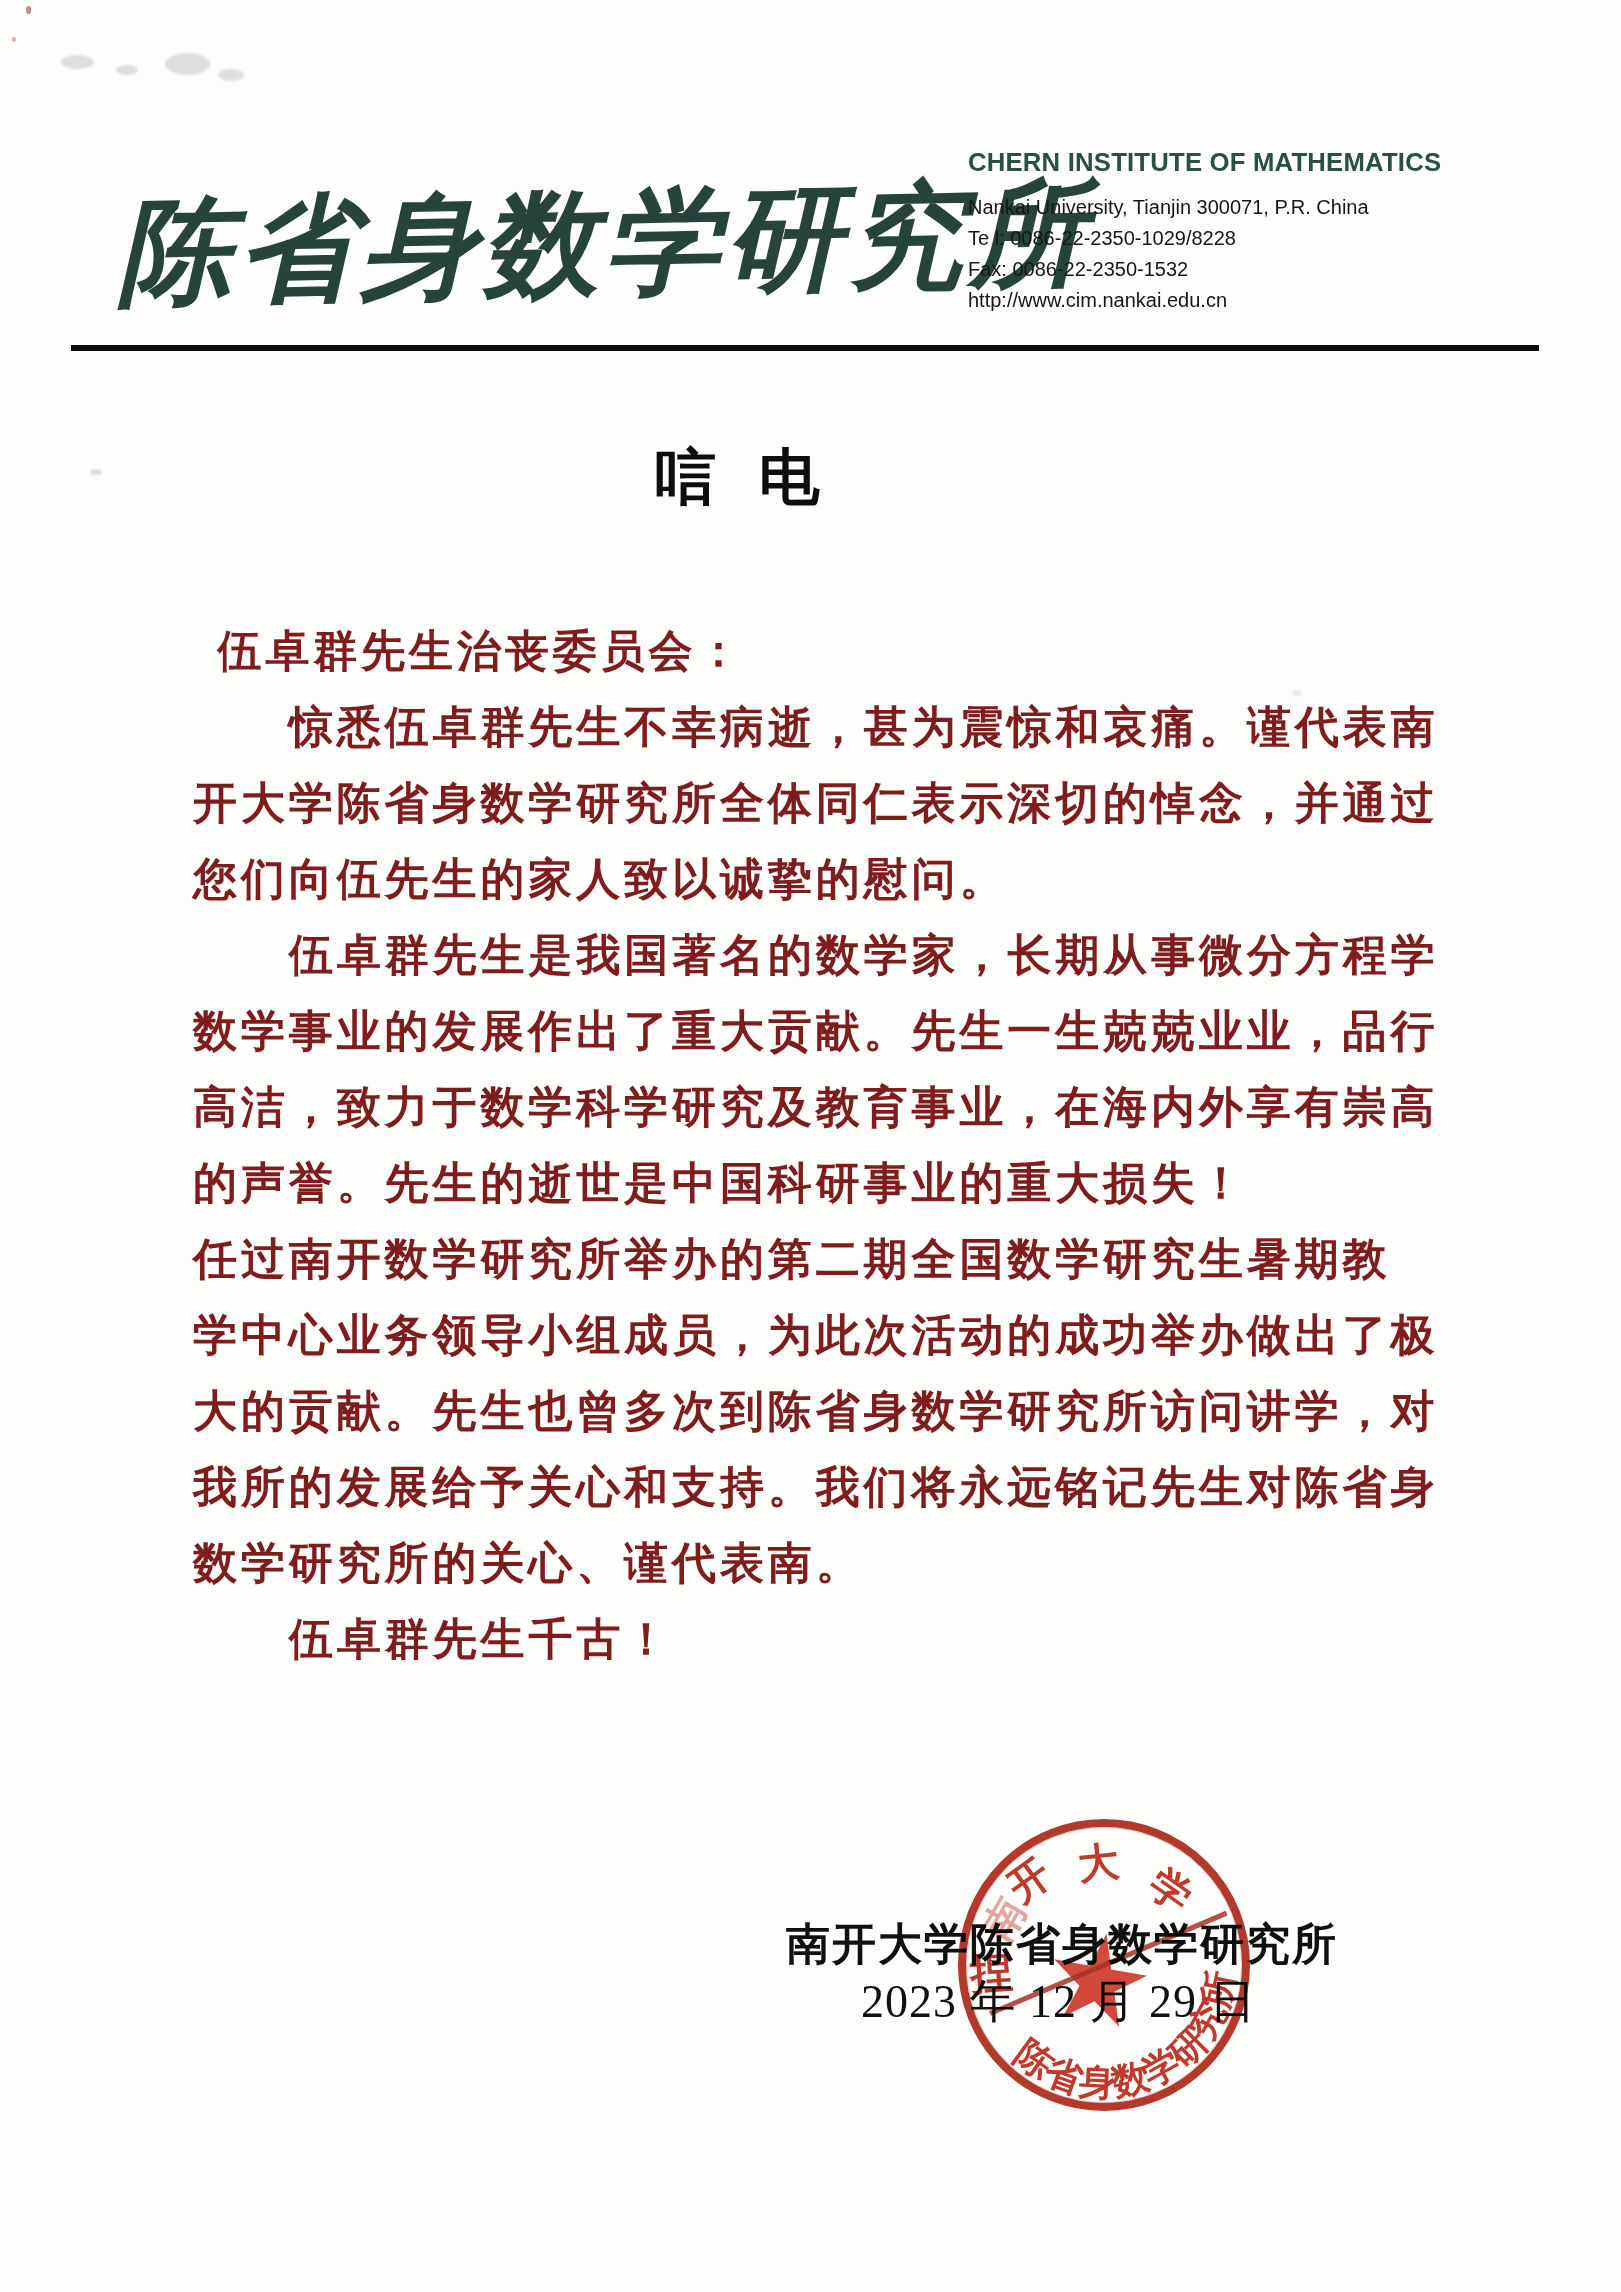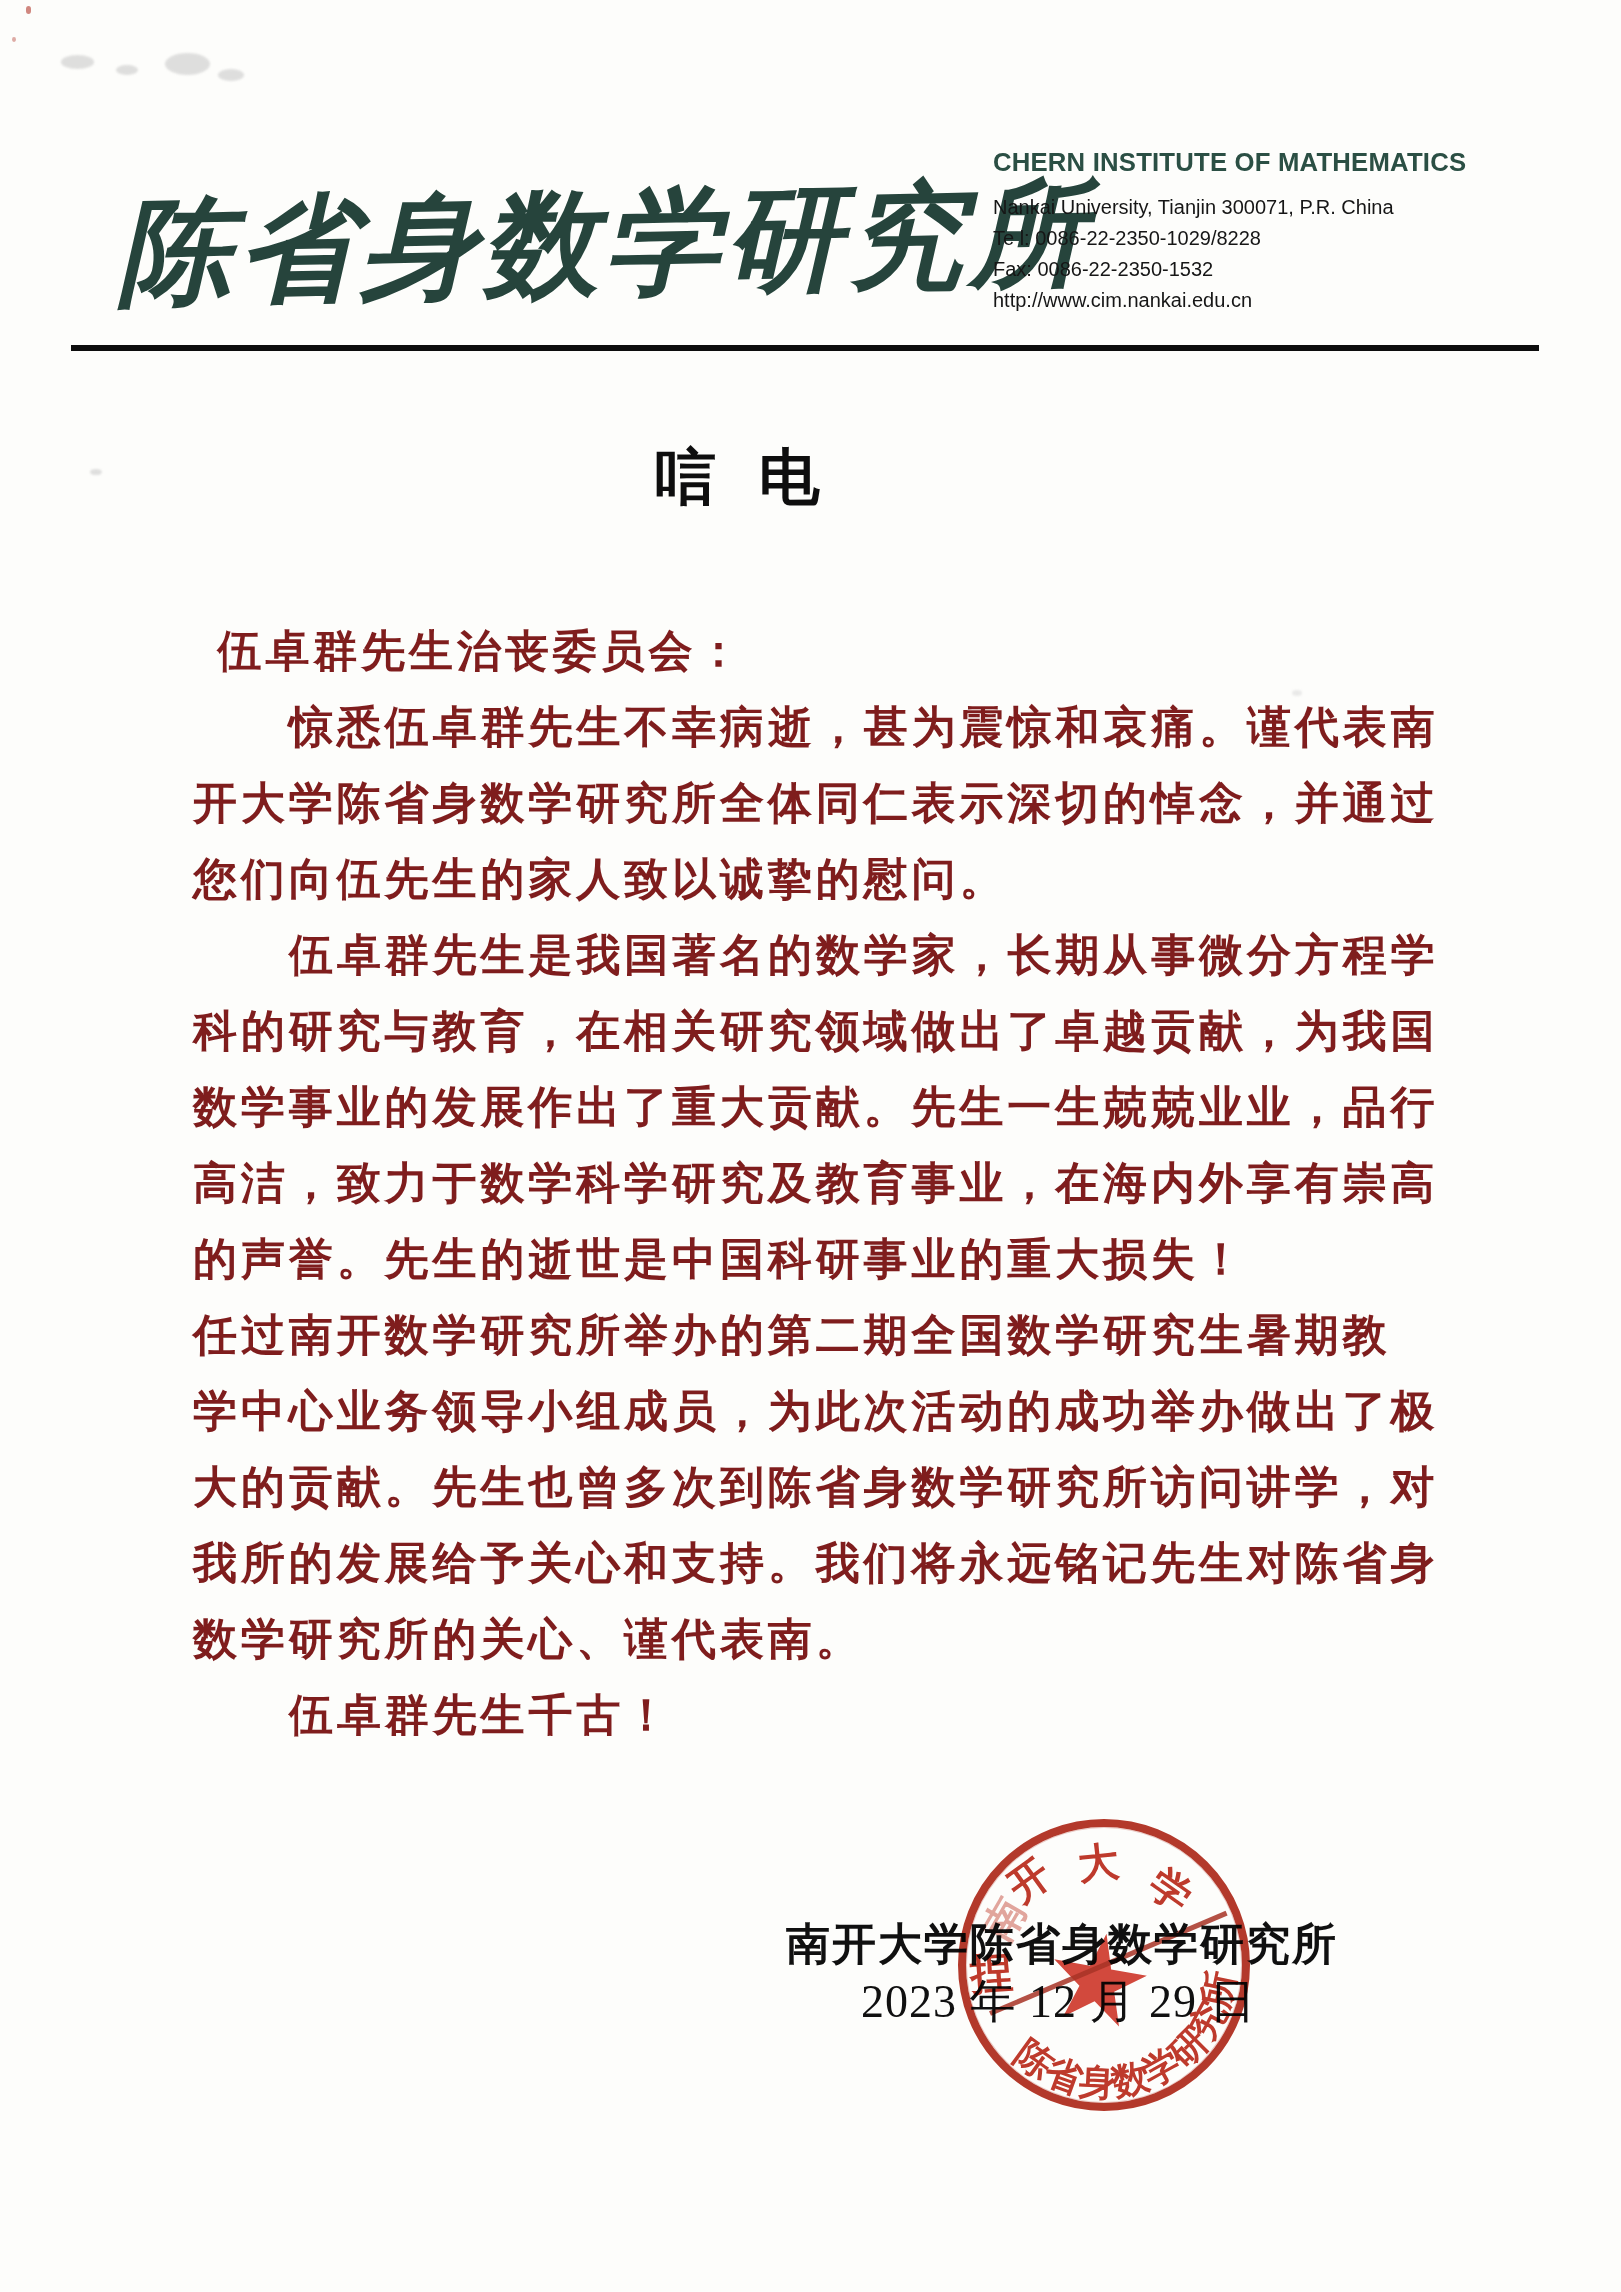--- a/index.html
+++ b/index.html
@@ -9,21 +9,21 @@
     font-family:"Liberation Serif","DejaVu Serif",serif;color:#121212;
   }
   
   .calligraphy{
     position:absolute;left:116px;top:165px;width:1039px;
     font-size:116px;font-weight:700;font-style:italic;
     letter-spacing:5.9px;color:#26443c;transform:rotate(-1.2deg);
     font-family:"Liberation Serif","DejaVu Serif",serif;white-space:nowrap;
   }
   .lh-info{position:absolute;left:968px;top:147px;width:549px;
-    font-family:"Liberation Sans","DejaVu Sans",sans-serif;margin-left:25px;}
+    font-family:"Liberation Sans","DejaVu Sans",sans-serif;}
   .lh-title{
     font-size:26.5px;font-weight:800;color:#2b4f44;letter-spacing:0.2px;
     transform:scaleX(.97);transform-origin:left;white-space:nowrap;margin-bottom:13.7px;
   }
   .lh-line{font-size:20px;line-height:31px;color:#161616;white-space:nowrap;}
   .rule{position:absolute;left:71px;top:345px;width:1468px;height:5.9px;background:#0d0d0d;}
   
   .doc-title{
     position:absolute;left:655px;top:437px;font-size:61px;font-weight:700;
     word-spacing:23.5px;color:#0e0e0e;white-space:nowrap;letter-spacing:2px;
@@ -93,21 +93,20 @@
   <div class="rule"></div>
 
   <div class="doc-title">唁 电</div>
 
   <div class="body-block">
     <div class="bline salut">伍卓群先生治丧委员会：</div>
     <div class="bline ind">惊悉伍卓群先生不幸病逝，甚为震惊和哀痛。谨代表南</div>
     <div class="bline">开大学陈省身数学研究所全体同仁表示深切的悼念，并通过</div>
     <div class="bline">您们向伍先生的家人致以诚挚的慰问。</div>
     <div class="bline ind">伍卓群先生是我国著名的数学家，长期从事微分方程学</div>
-    <div class="bline">科的研究与教育，在相关研究领域做出了卓越贡献，为我国</div>
     <div class="bline">数学事业的发展作出了重大贡献。先生一生兢兢业业，品行</div>
     <div class="bline">高洁，致力于数学科学研究及教育事业，在海内外享有崇高</div>
     <div class="bline">的声誉。先生的逝世是中国科研事业的重大损失！</div>
     <div class="bline">任过南开数学研究所举办的第二期全国数学研究生暑期教</div>
     <div class="bline">学中心业务领导小组成员，为此次活动的成功举办做出了极</div>
     <div class="bline">大的贡献。先生也曾多次到陈省身数学研究所访问讲学，对</div>
     <div class="bline">我所的发展给予关心和支持。我们将永远铭记先生对陈省身</div>
     <div class="bline">数学研究所的关心、谨代表南。</div>
     <div class="bline ind">伍卓群先生千古！</div>
   </div>

